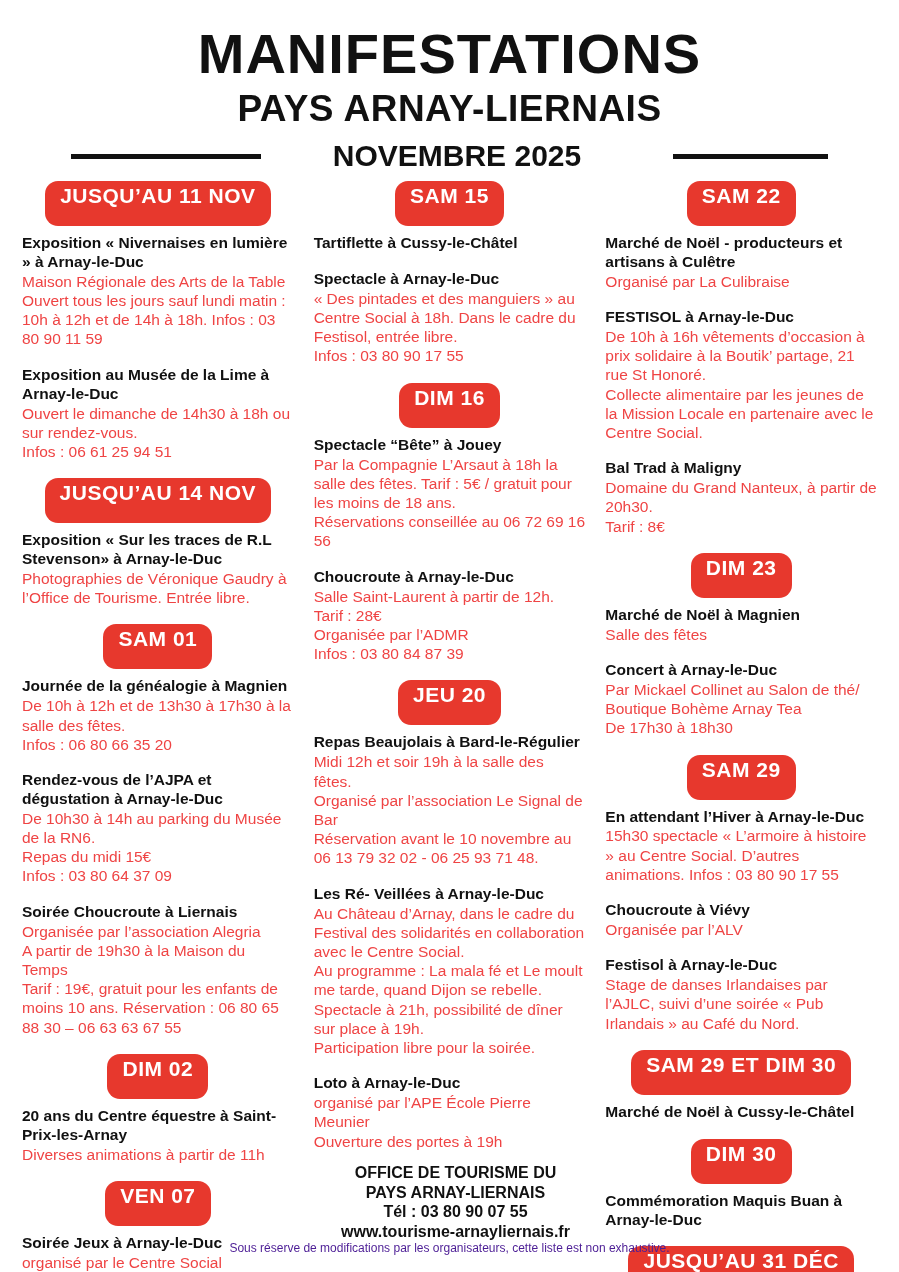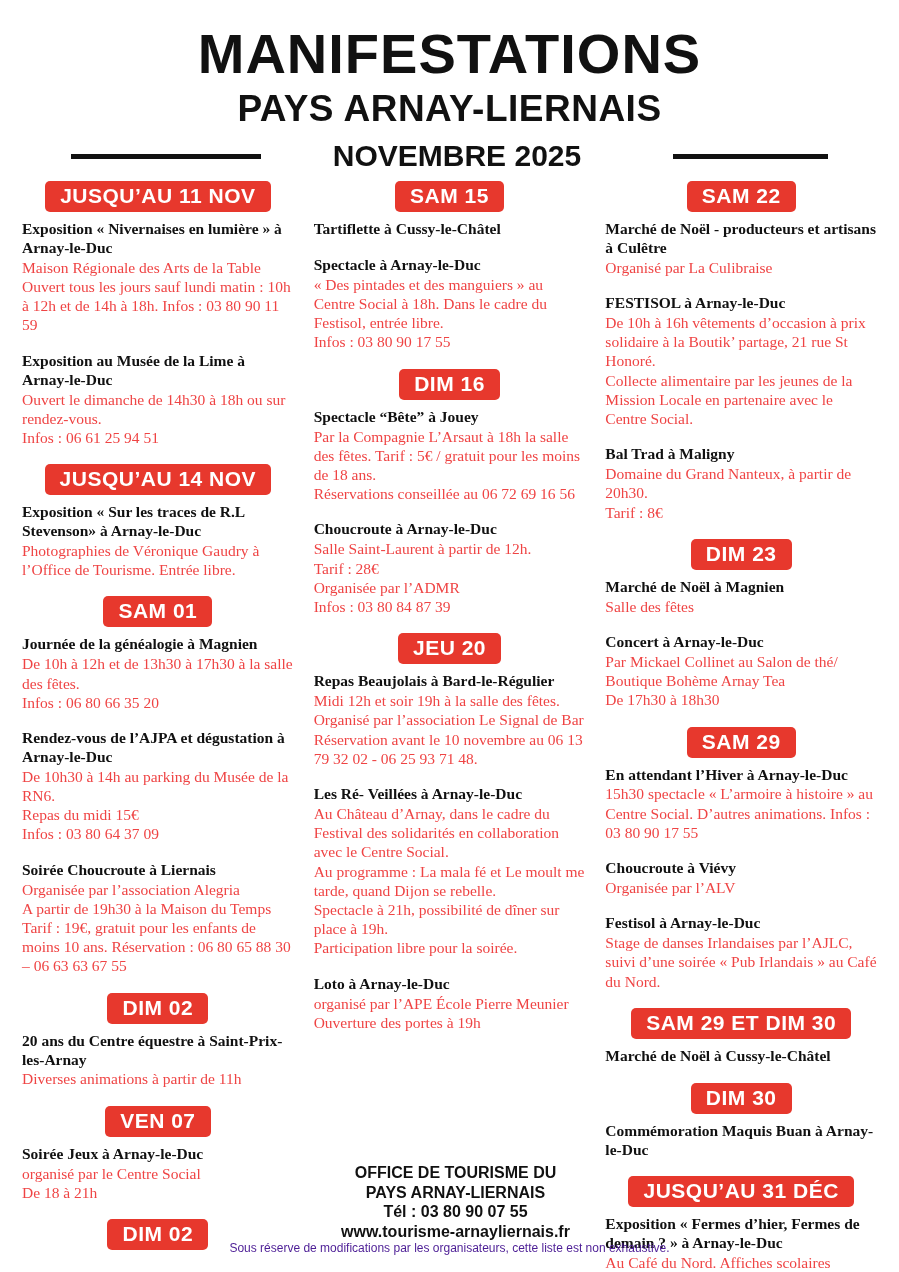--- a/index.html
+++ b/index.html
@@ -58,27 +58,27 @@
 
   .badge-row { text-align: center; margin: 14px 0 8px 0; }
   .section:first-child .badge-row { margin-top: 4px; }
   .badge {
     display: inline-block;
     background: #e7382d;
     color: #ffffff;
     font-weight: 700;
     font-size: 21px;
     line-height: 1.0;
-    padding: 4px 15px 6px 15px;
-    border-radius: 5px;
+    padding: 4px 15px 20px 15px;
+    border-radius: 13px;
     letter-spacing: 0.5px;
     white-space: nowrap;
   }
 
-  .event { margin-bottom: 17px; font-family: Liberation Serif, serif; }
+  .event { margin-bottom: 17px; }
   .event-title {
     font-weight: 700;
     color: #111111;
     font-size: 15.5px;
     line-height: 1.22;
   }
   .event-line {
     color: #ef4444;
     font-size: 15.5px;
     line-height: 1.24;

